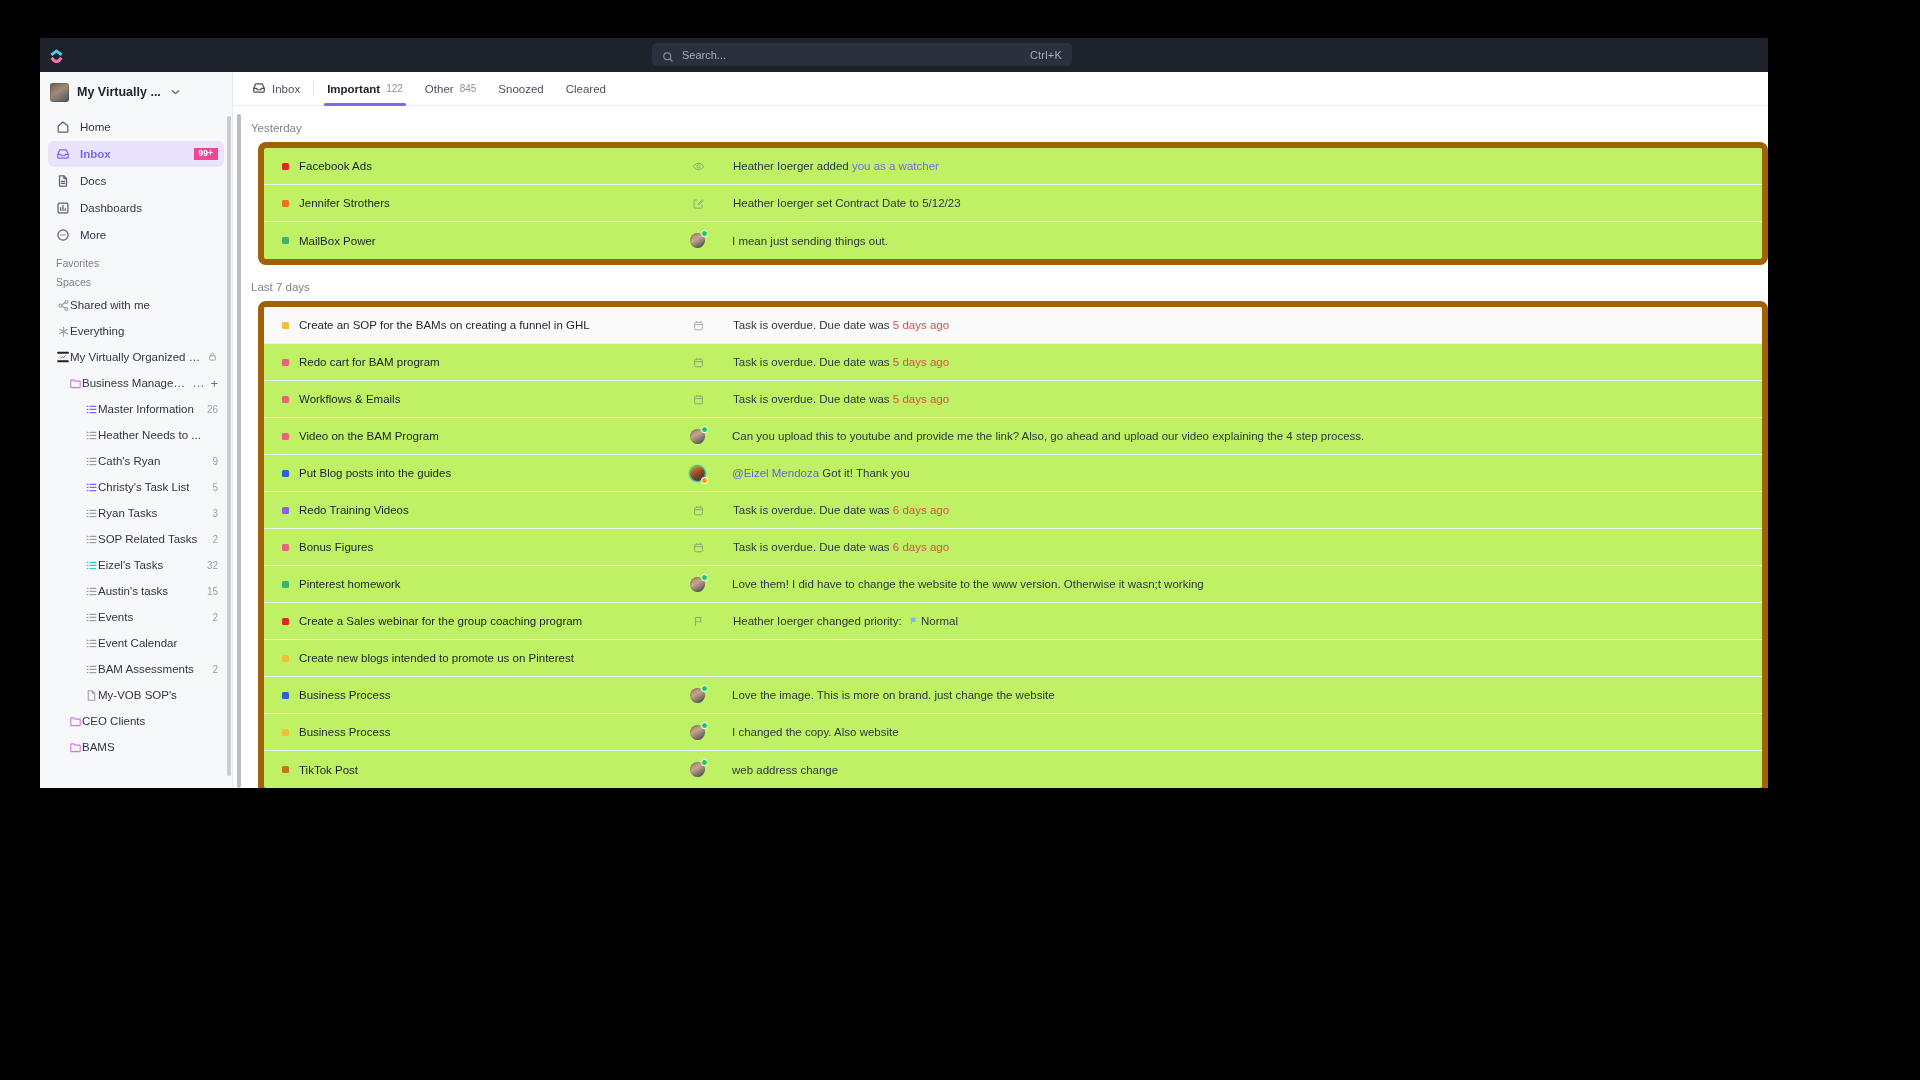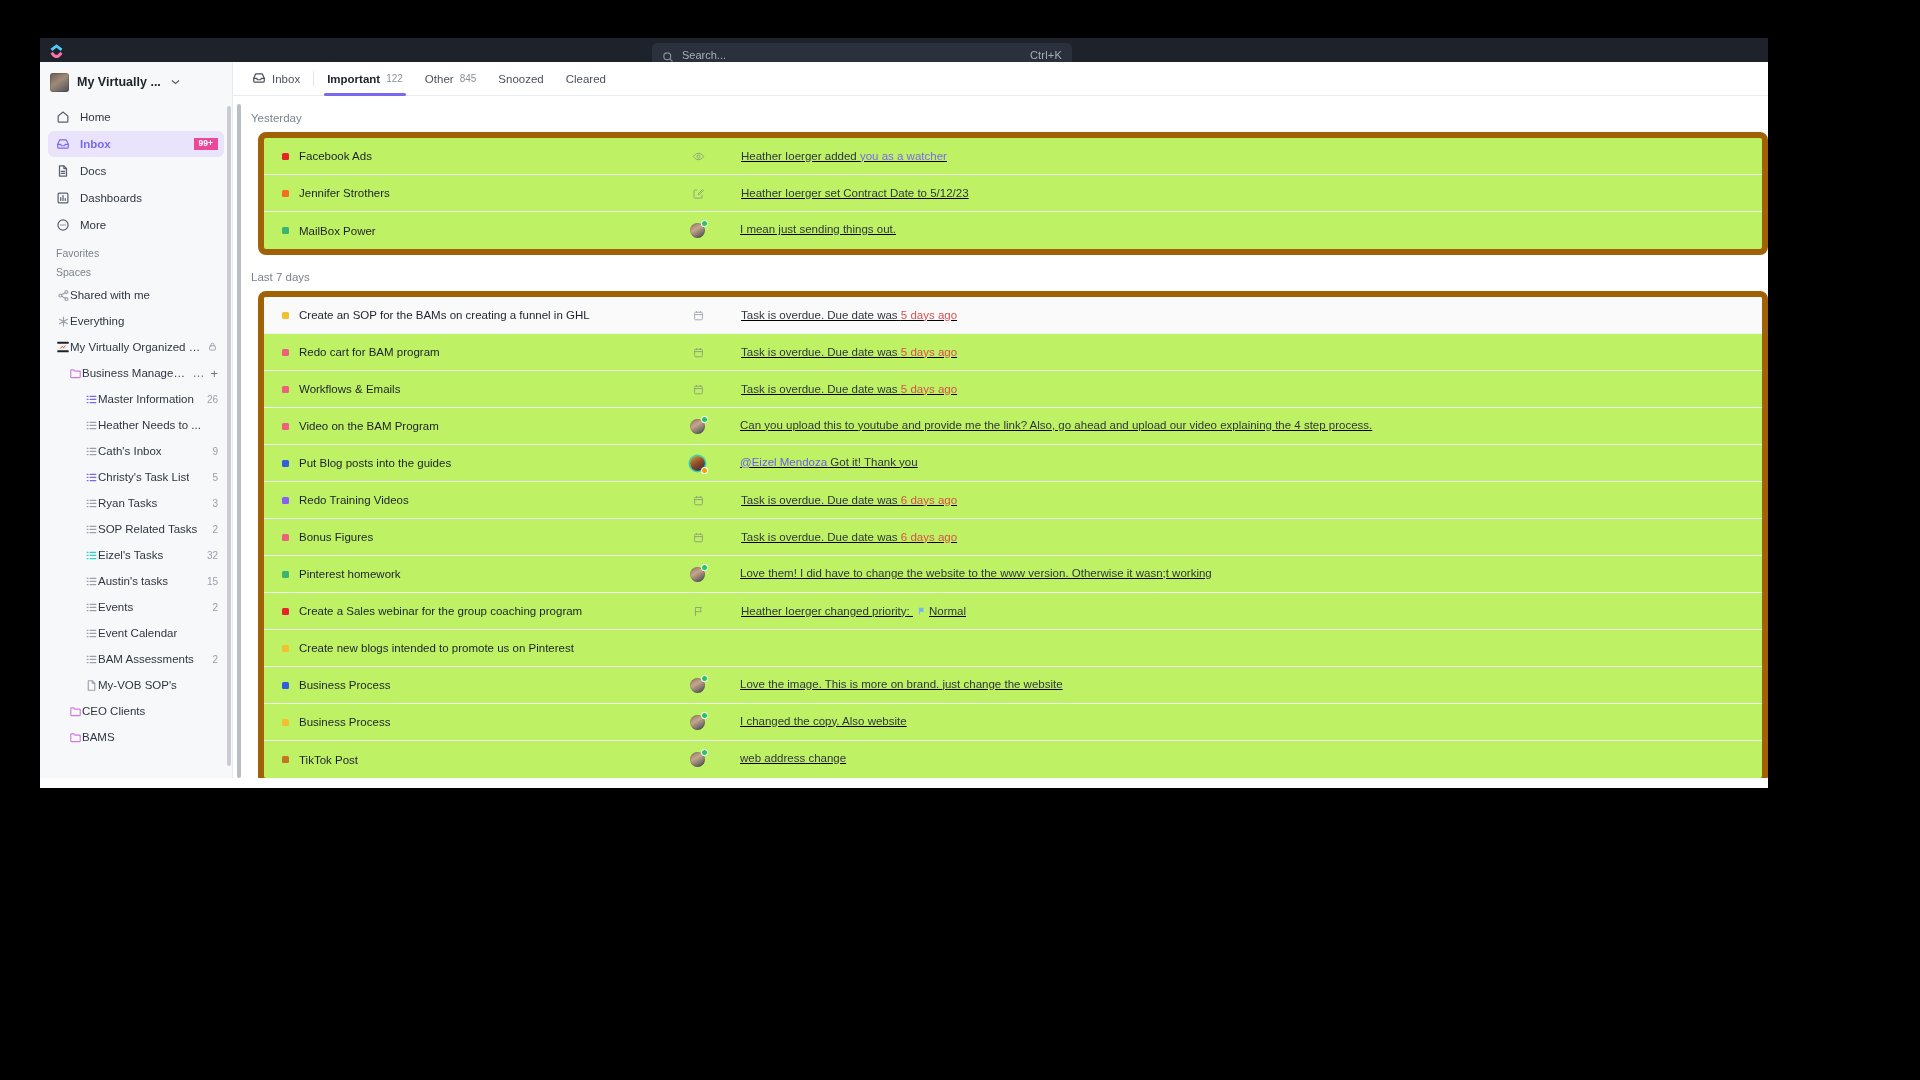--- a/index.html
+++ b/index.html
@@ -13,21 +13,21 @@
 
   
   .app {
     position: absolute; left: 40px; top: 38px;
     width: 1728px; height: 750px;
     background: #fff; overflow: hidden;
   }
 
   
   .topbar {
-    position: relative; height: 24px; background: #1d222b;
+    position: relative; height: 34px; background: #1d222b;
     display: flex; align-items: center;
   }
   .logo-wrap { width: 32px; display: flex; justify-content: center; align-items: center; }
   .logo {
     width: 15px; height: 15px; position: relative;
   }
   .logo svg { display: block; }
   .searchbar {
     position: absolute; left: 612px; top: 5px;
     width: 420px; height: 23px;
@@ -139,21 +139,21 @@
     height: 37px; border-bottom: 1px solid #f0f1f3;
     font-size: 11.5px; cursor: pointer; position: relative;
   }
   .row:last-child { border-bottom: none; }
   .row.hl { background: #fafafb; }
   .row .dot {
     width: 7px; height: 7px; border-radius: 1.5px; flex: none; margin: 0 10px 0 18px;
   }
   .row .title { color: #1d222b; white-space: nowrap; }
   .row .mid {
-    position: absolute; left: 426px; display: flex; align-items: flex-start; gap: 16px; text-decoration: underline;
+    position: absolute; left: 426px; display: flex; align-items: center; gap: 8px;
   }
   .row .act-ico {
     width: 16px; display: flex; justify-content: center; align-items: center;
     opacity: .6; flex: none;
   }
   .row .avatar {
     width: 15px; height: 15px; border-radius: 50%; flex: none; position: relative;
     background: linear-gradient(150deg,#8d7461 0%,#c4a68c 40%,#3b3f49 100%);
     box-shadow: inset 0 0 0 1px rgba(0,0,0,.12);
   }
@@ -343,21 +343,21 @@
               <span class="ico">
                 <svg width="13" height="13" viewBox="0 0 16 16">
                   <rect x="2" y="3.3" width="2.4" height="1.5" rx=".5" fill="#9aa0aa"></rect>
                   <rect x="5.6" y="3.3" width="8.4" height="1.5" rx=".5" fill="#9aa0aa"></rect>
                   <rect x="2" y="7.2" width="2.4" height="1.5" rx=".5" fill="#9aa0aa"></rect>
                   <rect x="5.6" y="7.2" width="8.4" height="1.5" rx=".5" fill="#9aa0aa"></rect>
                   <rect x="2" y="11.1" width="2.4" height="1.5" rx=".5" fill="#9aa0aa"></rect>
                   <rect x="5.6" y="11.1" width="8.4" height="1.5" rx=".5" fill="#9aa0aa"></rect>
                 </svg>
               </span>
-              <span class="label">Cath's Inbox</span>
+              <span class="label">Cath's Ryan</span>
               <span class="count">9</span>
             </div>
             <div class="tree-row lvl2">
               <span class="ico">
                 <svg width="13" height="13" viewBox="0 0 16 16">
                   <rect x="2" y="3.3" width="2.4" height="1.5" rx=".5" fill="#7b68ee"></rect>
                   <rect x="5.6" y="3.3" width="8.4" height="1.5" rx=".5" fill="#7b68ee"></rect>
                   <rect x="2" y="7.2" width="2.4" height="1.5" rx=".5" fill="#7b68ee"></rect>
                   <rect x="5.6" y="7.2" width="8.4" height="1.5" rx=".5" fill="#7b68ee"></rect>
                   <rect x="2" y="11.1" width="2.4" height="1.5" rx=".5" fill="#7b68ee"></rect>

